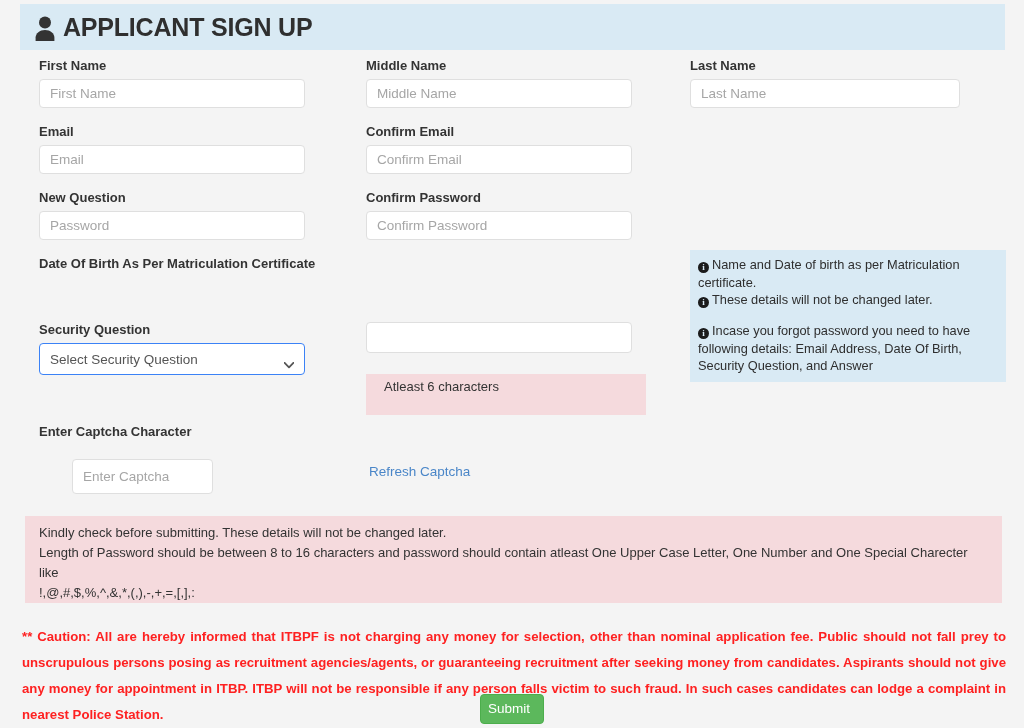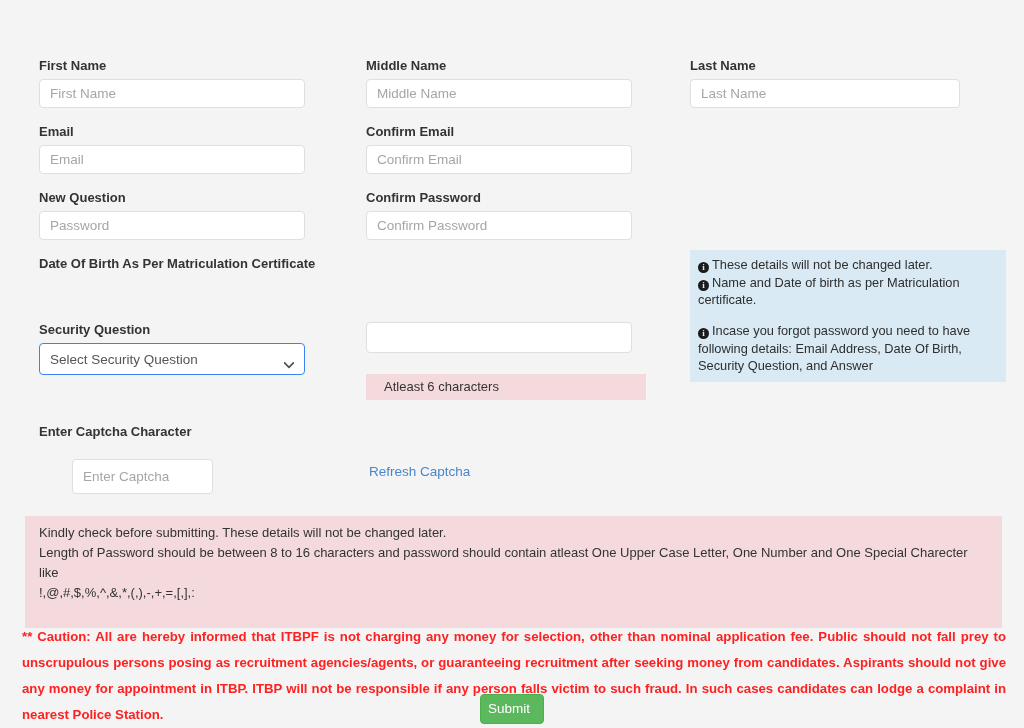--- a/index.html
+++ b/index.html
@@ -144,21 +144,21 @@
     top: 1px;
     margin-right: 3px;
   }
 
   
   .pink-hint {
     background: #f5dadd;
     color: #333;
     font-size: 13px;
     line-height: 20px;
-    padding: 3px 0 3px 18px;
+    padding: 3px 0 18px 18px;
     width: 280px;
   }
 
   
   .captcha-row {
     position: absolute;
     left: 56px;
     top: 0;
     width: 620px;
     height: 40px;
@@ -193,21 +193,21 @@
   
   .notice-pink {
     position: absolute;
     left: 25px;
     top: 516px;
     width: 977px;
     background: #f5dadd;
     color: #333333;
     font-size: 13px;
     line-height: 20px;
-    padding: 7px 14px 25px 14px;
+    padding: 7px 14px 0 14px;
   }
   .caution {
     position: absolute;
     left: 22px;
     top: 624px;
     width: 984px;
     color: #fe2121;
     font-size: 13.2px;
     font-weight: bold;
     line-height: 26px;
@@ -233,20 +233,29 @@
     padding: 6px 13px 7px 7px;
     cursor: pointer;
     line-height: 15px;
   }
 </style>
 </head>
 <body>
 
 <div class="page">
 
+  <div class="header-bar">
+    <span class="person-icon">
+      <svg viewBox="0 0 22 26" width="22" height="26" xmlns="http://www.w3.org/2000/svg">
+        <circle cx="11" cy="7.5" r="6" fill="#333333"></circle>
+        <path d="M11 15c-5.2 0-9.4 3.4-9.4 7.6V26h18.8v-3.4C20.4 18.4 16.2 15 11 15z" fill="#333333"></path>
+      </svg>
+    </span>
+    <span class="header-title">APPLICANT SIGN UP</span>
+  </div>
 
   <div class="form-area">
 
     <div class="col-1" style="top:8px;">
       <div class="field-label">First Name</div>
       <input class="txt" type="text" placeholder="First Name" style="">
     </div>
     <div class="col-2" style="top:8px;">
       <div class="field-label">Middle Name</div>
       <input class="txt" type="text" placeholder="Middle Name" style="">
@@ -273,22 +282,22 @@
       <div class="field-label">Confirm Password</div>
       <input class="txt" type="text" placeholder="Confirm Password" style="">
     </div>
 
     <div class="col-1" style="top:206px;">
       <div class="field-label">Date Of Birth As Per Matriculation Certificate</div>
     </div>
 
     <div class="col-3" style="top:200px;">
       <div class="info-box">
+        <span class="info-line"><span class="i-icon">i</span><span>Name and Date of birth as per Matriculation certificate.</span></span>
         <span class="info-line"><span class="i-icon">i</span><span>These details will not be changed later.</span></span>
-        <span class="info-line"><span class="i-icon">i</span><span>Name and Date of birth as per Matriculation certificate.</span></span>
       </div>
     </div>
 
     <div class="col-1" style="top:272px;">
       <div class="field-label">Security Question</div>
       <div class="select-wrap">
         <select class="sel">
           <option>Select Security Question</option>
         </select>
         <span class="chev">

